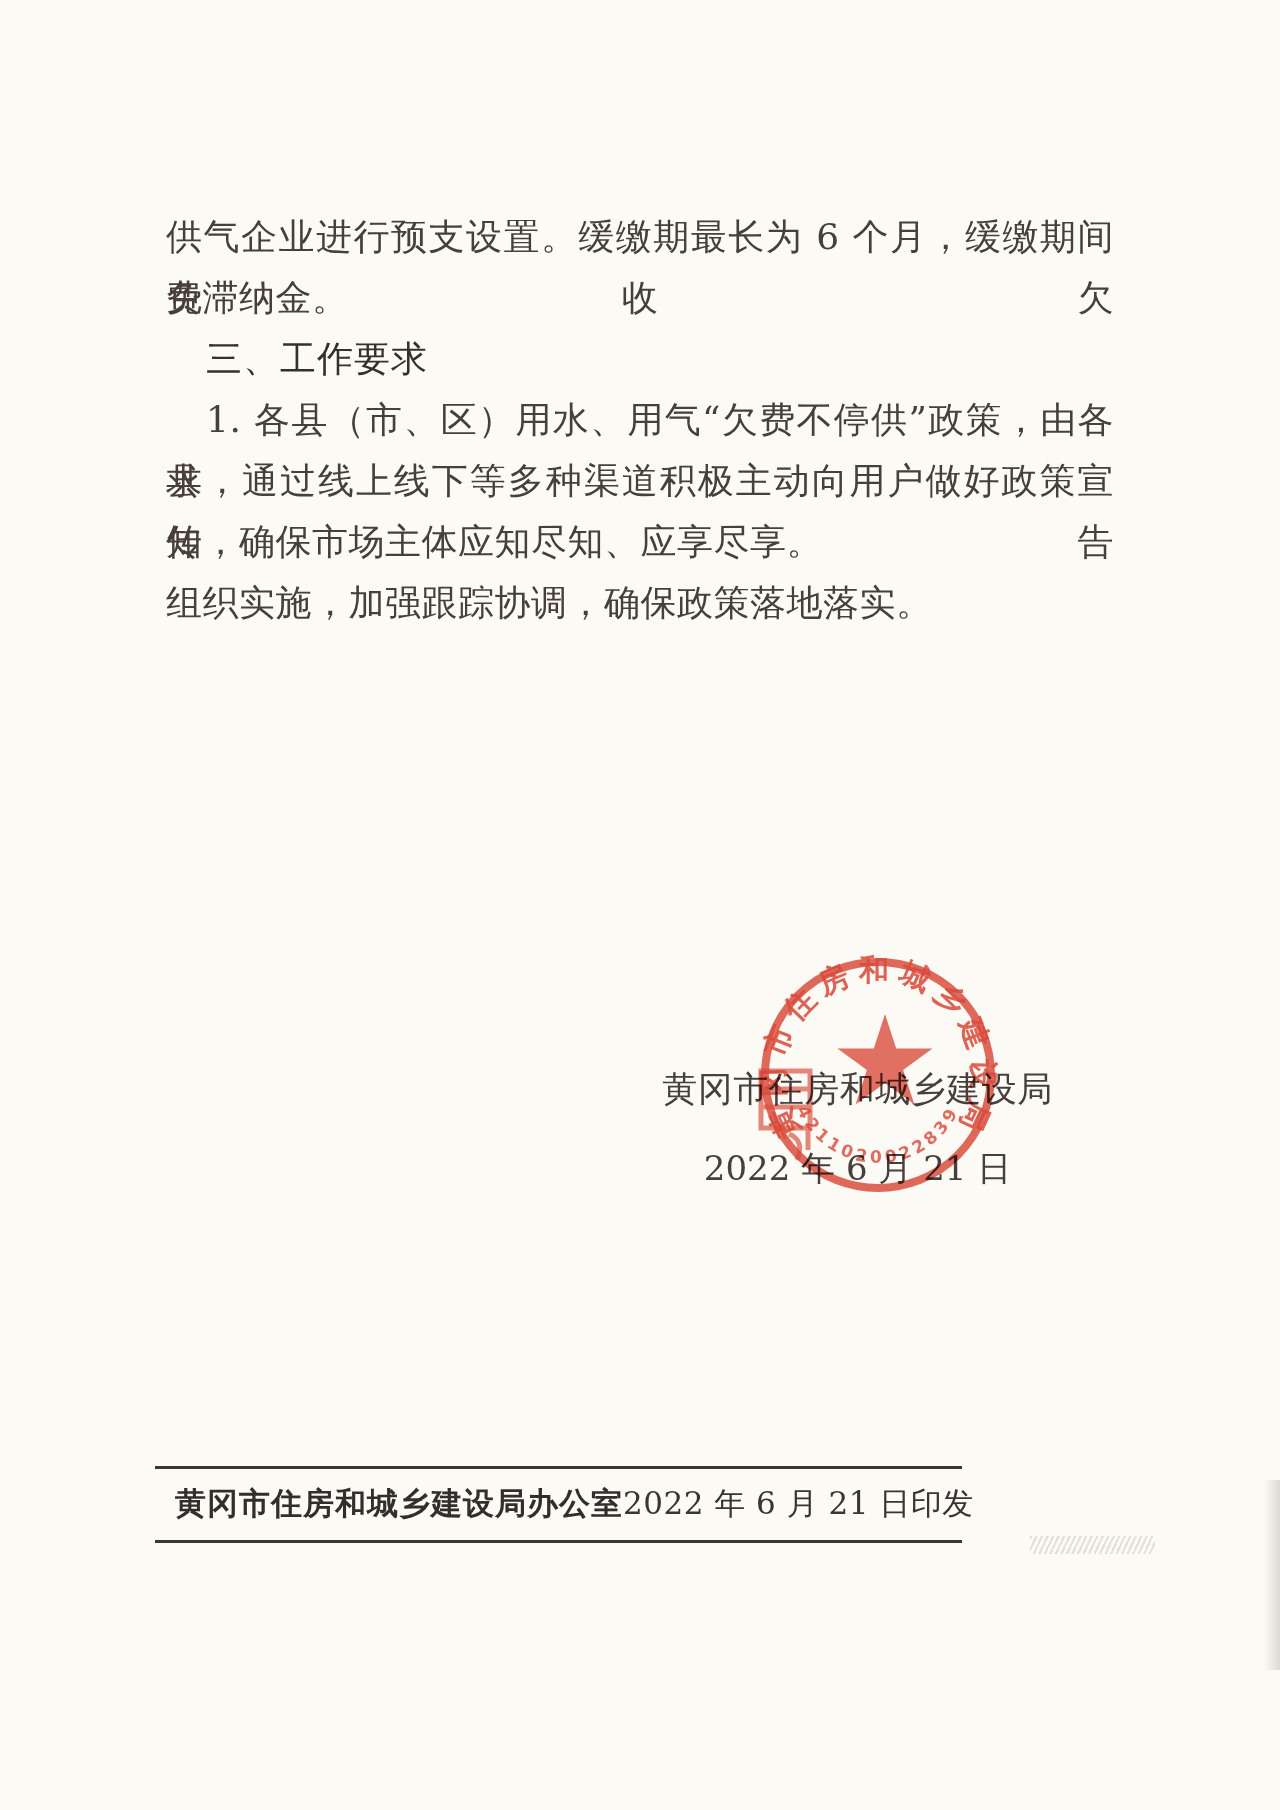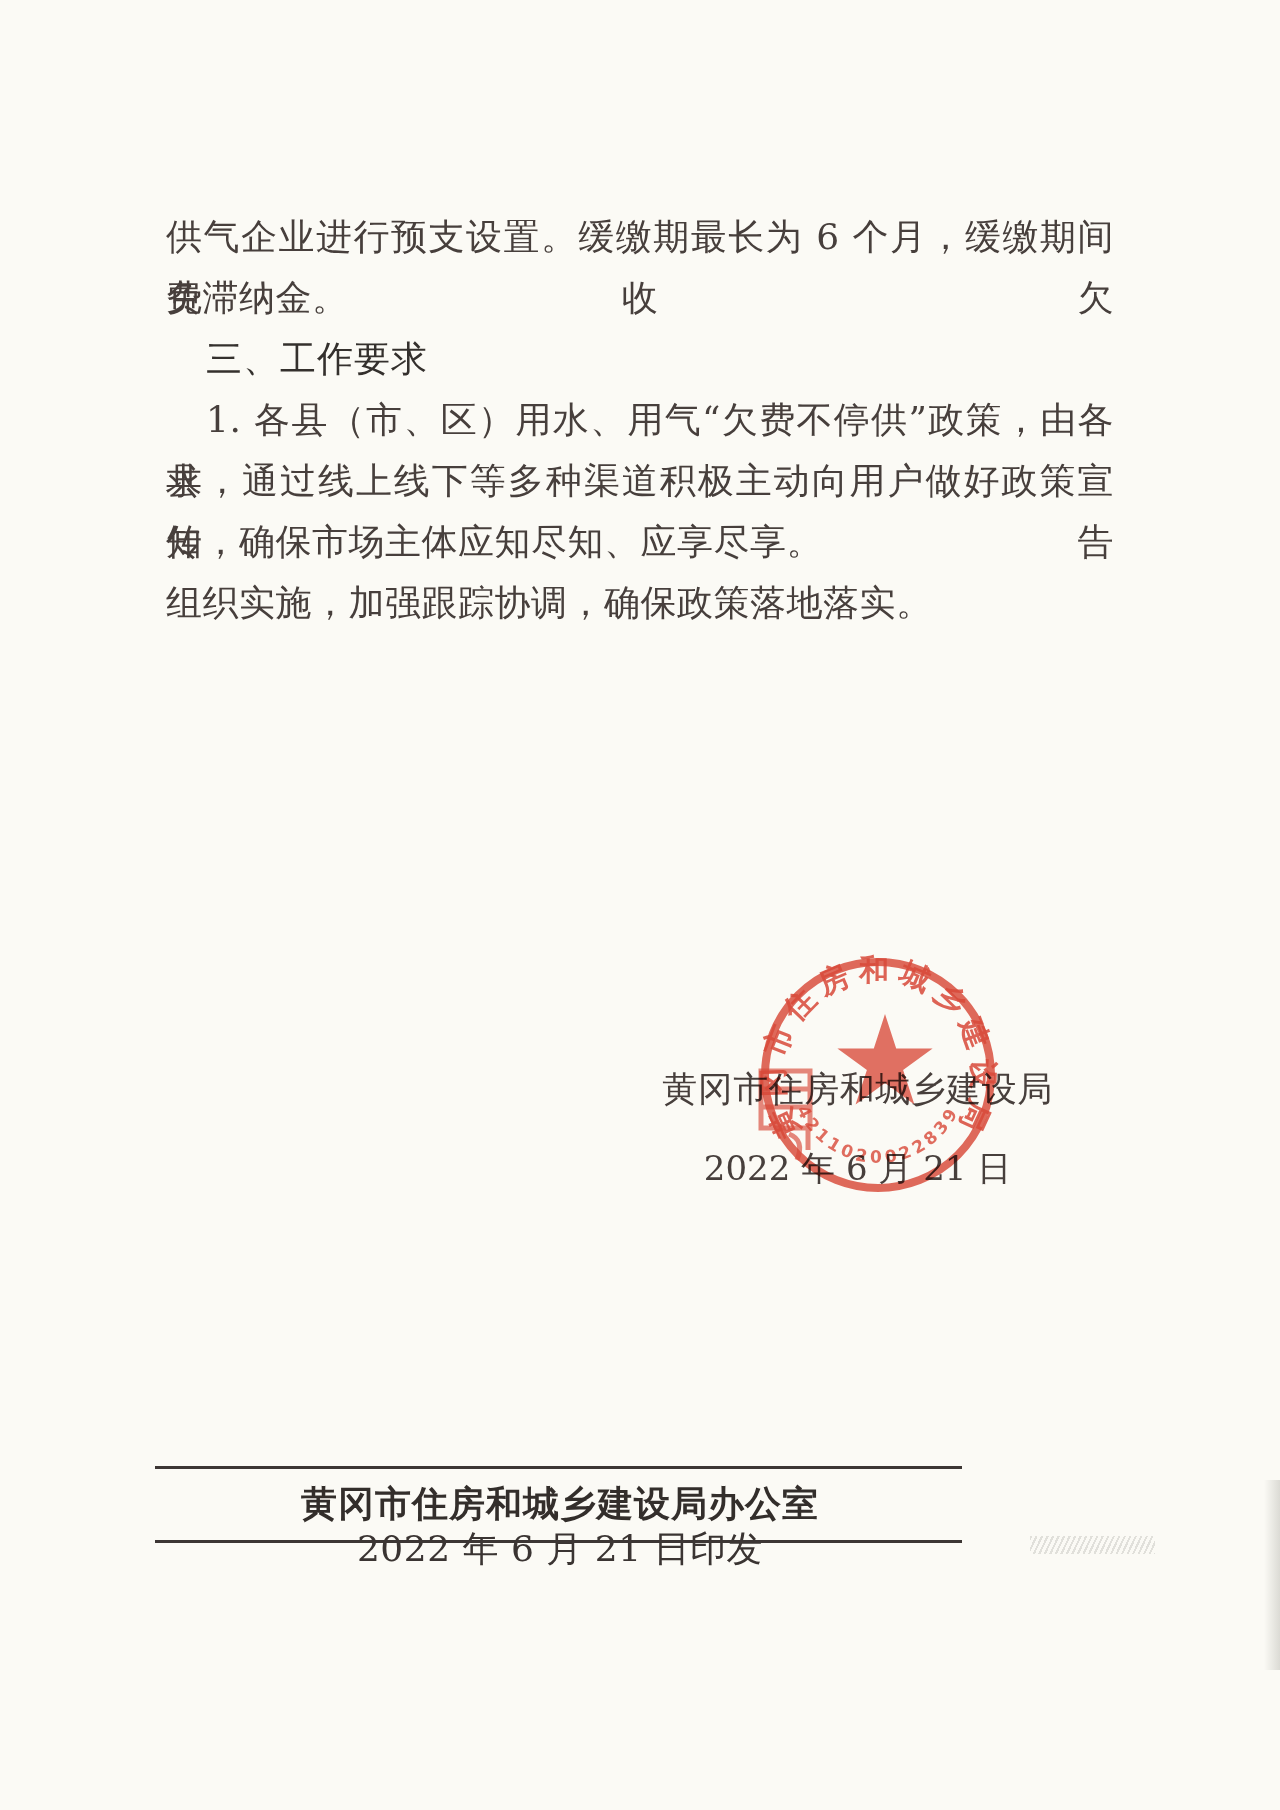--- a/index.html
+++ b/index.html
@@ -33,21 +33,21 @@
     mix-blend-mode:multiply;
     filter:blur(0.4px);
   }
   
   .footer-rule{position:absolute;left:155px;width:807px;height:3px;background:#3c3634;}
   .footer-rule.top{top:1466px;}
   .footer-rule.bottom{top:1540px;}
   .footer-row{
     position:absolute;left:175px;top:1480px;width:770px;
     display:flex;justify-content:space-between;align-items:center;
-    font-size:36px;line-height:46px;color:#3a3432;white-space:nowrap;flex-direction:column;
+    font-size:31px;line-height:46px;color:#3a3432;white-space:nowrap;
   }
   .footer-office{font-weight:bold;color:#332e2b;letter-spacing:1px;}
   .footer-issue{letter-spacing:0.5px;}
   
   .scan-noise{
     position:absolute;left:1030px;top:1536px;width:125px;height:18px;
     background:repeating-linear-gradient(115deg, rgba(125,125,118,.38) 0 2px, transparent 2px 5px);
     opacity:.55;
   }
   .edge-smudge{

